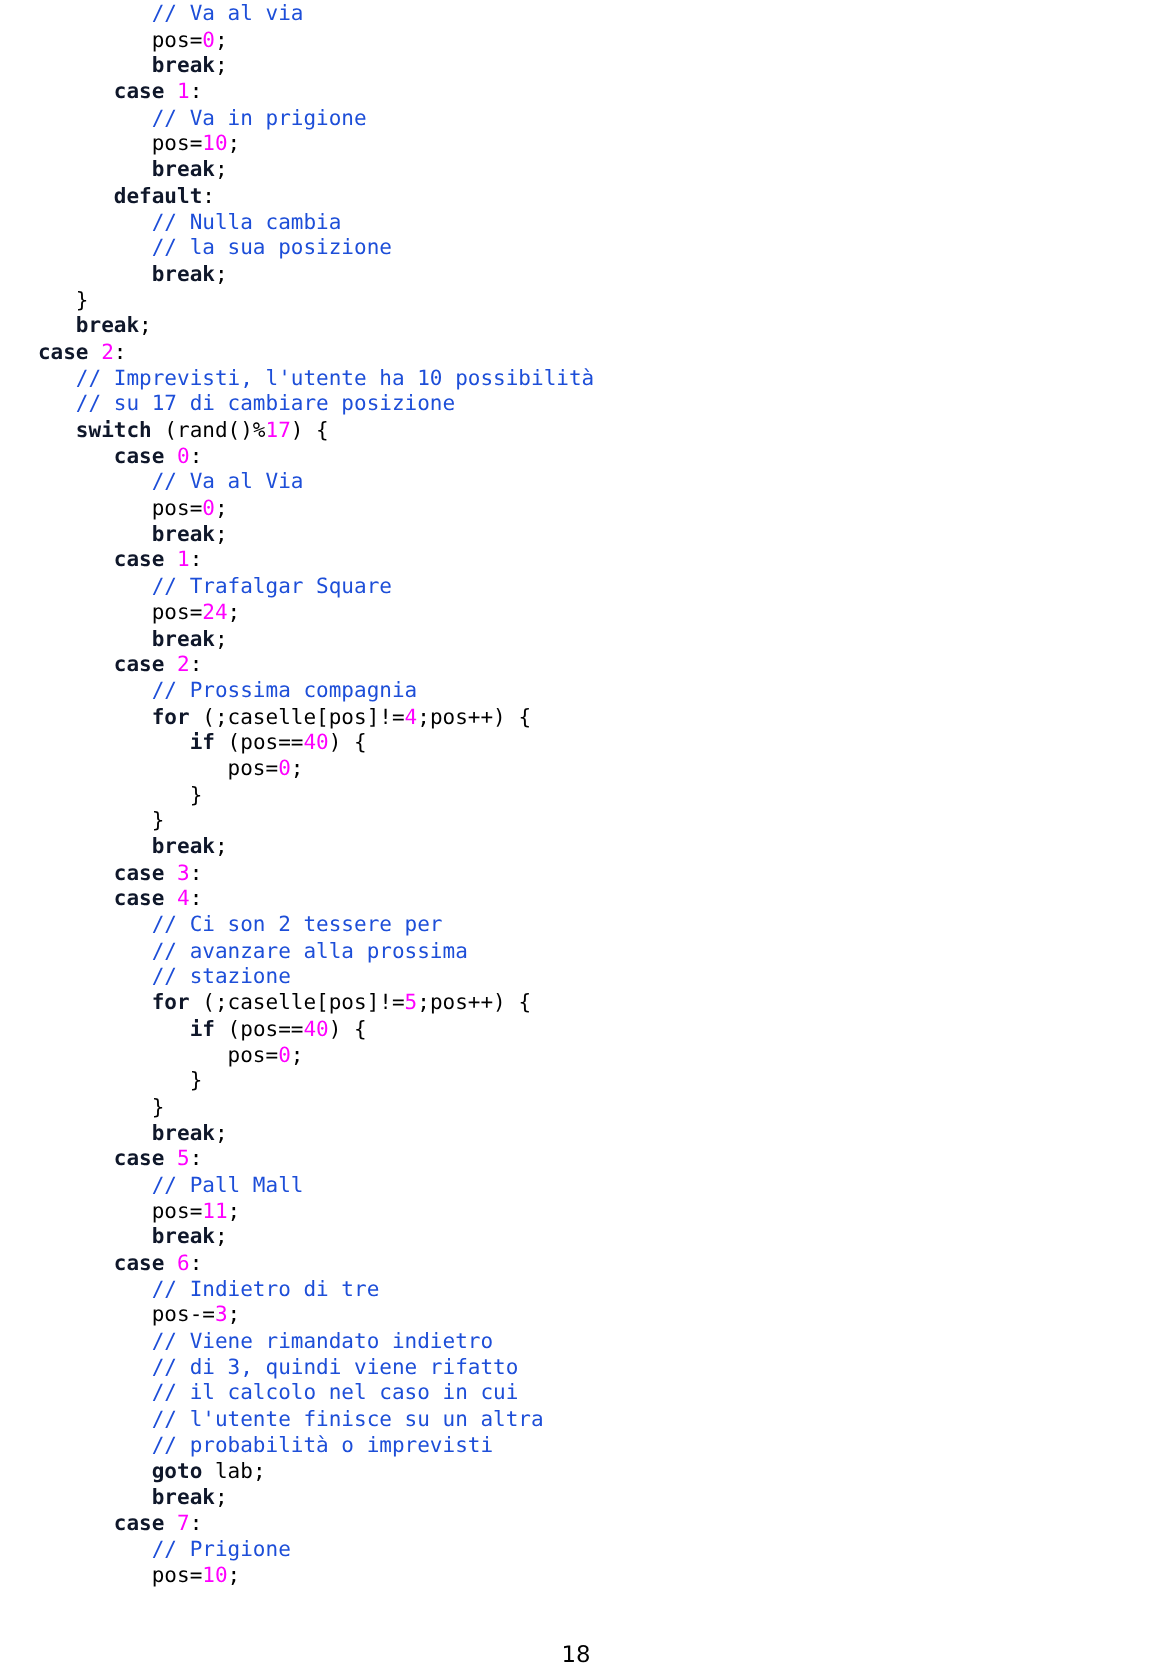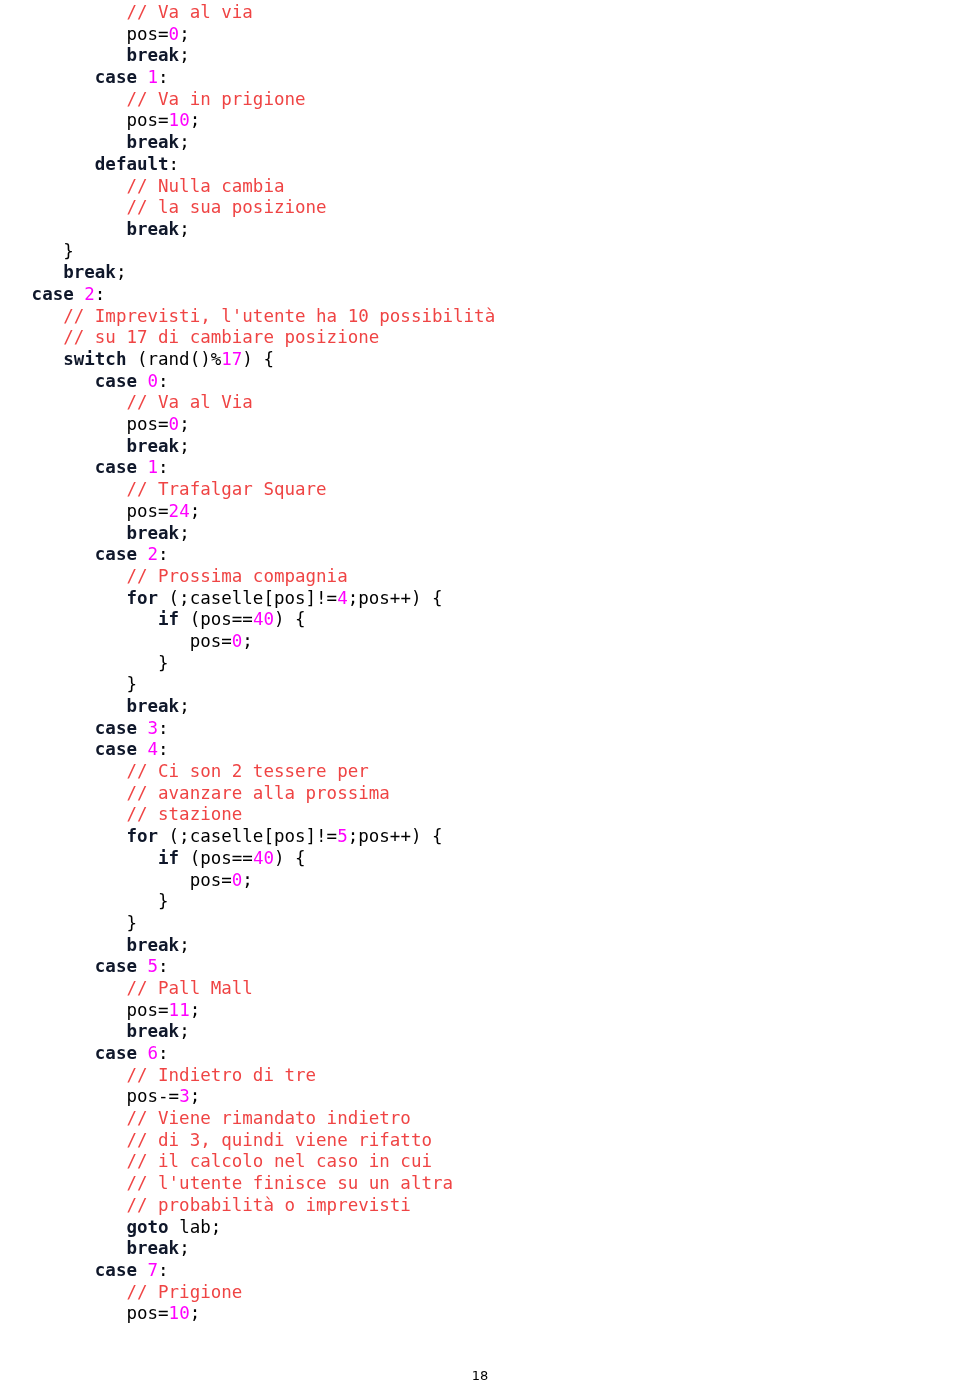--- a/index.html
+++ b/index.html
@@ -24,31 +24,31 @@
     line-height: 21.7px;
     white-space: pre;
     color: #000000;
   }
   .ln {
     display: block;
     height: 21.7px;
     white-space: pre;
   }
   .kw  { color: #0f172a; font-weight: bold; }
-  .cm  { color: #ef4444; }
+  .cm  { color: #1d4ed8; }
   .num { color: #ff00ff; }
   .pl  { color: #000000; }
   #pagenum {
     position: absolute;
     left: 0;
     top: 1368px;
     width: 960px;
     text-align: center;
     font-family: "DejaVu Sans", sans-serif;
-    font-size: 13px;
+    font-size: 19px;
     color: #000000;
   }
 </style>
 </head>
 <body>
 
 <div id="code"><span class="ln"><span class="pl">            </span><span class="cm">// Va al via</span></span><span class="ln"><span class="pl">            </span><span class="pl">pos=</span><span class="num">0</span><span class="pl">;</span></span><span class="ln"><span class="pl">            </span><span class="kw">break</span><span class="pl">;</span></span><span class="ln"><span class="pl">         </span><span class="kw">case </span><span class="num">1</span><span class="pl">:</span></span><span class="ln"><span class="pl">            </span><span class="cm">// Va in prigione</span></span><span class="ln"><span class="pl">            </span><span class="pl">pos=</span><span class="num">10</span><span class="pl">;</span></span><span class="ln"><span class="pl">            </span><span class="kw">break</span><span class="pl">;</span></span><span class="ln"><span class="pl">         </span><span class="kw">default</span><span class="pl">:</span></span><span class="ln"><span class="pl">            </span><span class="cm">// Nulla cambia</span></span><span class="ln"><span class="pl">            </span><span class="cm">// la sua posizione</span></span><span class="ln"><span class="pl">            </span><span class="kw">break</span><span class="pl">;</span></span><span class="ln"><span class="pl">      </span><span class="pl">}</span></span><span class="ln"><span class="pl">      </span><span class="kw">break</span><span class="pl">;</span></span><span class="ln"><span class="pl">   </span><span class="kw">case </span><span class="num">2</span><span class="pl">:</span></span><span class="ln"><span class="pl">      </span><span class="cm">// Imprevisti, l'utente ha 10 possibilità</span></span><span class="ln"><span class="pl">      </span><span class="cm">// su 17 di cambiare posizione</span></span><span class="ln"><span class="pl">      </span><span class="kw">switch</span><span class="pl"> (rand()%</span><span class="num">17</span><span class="pl">) {</span></span><span class="ln"><span class="pl">         </span><span class="kw">case </span><span class="num">0</span><span class="pl">:</span></span><span class="ln"><span class="pl">            </span><span class="cm">// Va al Via</span></span><span class="ln"><span class="pl">            </span><span class="pl">pos=</span><span class="num">0</span><span class="pl">;</span></span><span class="ln"><span class="pl">            </span><span class="kw">break</span><span class="pl">;</span></span><span class="ln"><span class="pl">         </span><span class="kw">case </span><span class="num">1</span><span class="pl">:</span></span><span class="ln"><span class="pl">            </span><span class="cm">// Trafalgar Square</span></span><span class="ln"><span class="pl">            </span><span class="pl">pos=</span><span class="num">24</span><span class="pl">;</span></span><span class="ln"><span class="pl">            </span><span class="kw">break</span><span class="pl">;</span></span><span class="ln"><span class="pl">         </span><span class="kw">case </span><span class="num">2</span><span class="pl">:</span></span><span class="ln"><span class="pl">            </span><span class="cm">// Prossima compagnia</span></span><span class="ln"><span class="pl">            </span><span class="kw">for</span><span class="pl"> (;caselle[pos]!=</span><span class="num">4</span><span class="pl">;pos++) {</span></span><span class="ln"><span class="pl">               </span><span class="kw">if</span><span class="pl"> (pos==</span><span class="num">40</span><span class="pl">) {</span></span><span class="ln"><span class="pl">                  </span><span class="pl">pos=</span><span class="num">0</span><span class="pl">;</span></span><span class="ln"><span class="pl">               </span><span class="pl">}</span></span><span class="ln"><span class="pl">            </span><span class="pl">}</span></span><span class="ln"><span class="pl">            </span><span class="kw">break</span><span class="pl">;</span></span><span class="ln"><span class="pl">         </span><span class="kw">case </span><span class="num">3</span><span class="pl">:</span></span><span class="ln"><span class="pl">         </span><span class="kw">case </span><span class="num">4</span><span class="pl">:</span></span><span class="ln"><span class="pl">            </span><span class="cm">// Ci son 2 tessere per</span></span><span class="ln"><span class="pl">            </span><span class="cm">// avanzare alla prossima</span></span><span class="ln"><span class="pl">            </span><span class="cm">// stazione</span></span><span class="ln"><span class="pl">            </span><span class="kw">for</span><span class="pl"> (;caselle[pos]!=</span><span class="num">5</span><span class="pl">;pos++) {</span></span><span class="ln"><span class="pl">               </span><span class="kw">if</span><span class="pl"> (pos==</span><span class="num">40</span><span class="pl">) {</span></span><span class="ln"><span class="pl">                  </span><span class="pl">pos=</span><span class="num">0</span><span class="pl">;</span></span><span class="ln"><span class="pl">               </span><span class="pl">}</span></span><span class="ln"><span class="pl">            </span><span class="pl">}</span></span><span class="ln"><span class="pl">            </span><span class="kw">break</span><span class="pl">;</span></span><span class="ln"><span class="pl">         </span><span class="kw">case </span><span class="num">5</span><span class="pl">:</span></span><span class="ln"><span class="pl">            </span><span class="cm">// Pall Mall</span></span><span class="ln"><span class="pl">            </span><span class="pl">pos=</span><span class="num">11</span><span class="pl">;</span></span><span class="ln"><span class="pl">            </span><span class="kw">break</span><span class="pl">;</span></span><span class="ln"><span class="pl">         </span><span class="kw">case </span><span class="num">6</span><span class="pl">:</span></span><span class="ln"><span class="pl">            </span><span class="cm">// Indietro di tre</span></span><span class="ln"><span class="pl">            </span><span class="pl">pos-=</span><span class="num">3</span><span class="pl">;</span></span><span class="ln"><span class="pl">            </span><span class="cm">// Viene rimandato indietro</span></span><span class="ln"><span class="pl">            </span><span class="cm">// di 3, quindi viene rifatto</span></span><span class="ln"><span class="pl">            </span><span class="cm">// il calcolo nel caso in cui</span></span><span class="ln"><span class="pl">            </span><span class="cm">// l'utente finisce su un altra</span></span><span class="ln"><span class="pl">            </span><span class="cm">// probabilità o imprevisti</span></span><span class="ln"><span class="pl">            </span><span class="kw">goto</span><span class="pl"> lab;</span></span><span class="ln"><span class="pl">            </span><span class="kw">break</span><span class="pl">;</span></span><span class="ln"><span class="pl">         </span><span class="kw">case </span><span class="num">7</span><span class="pl">:</span></span><span class="ln"><span class="pl">            </span><span class="cm">// Prigione</span></span><span class="ln"><span class="pl">            </span><span class="pl">pos=</span><span class="num">10</span><span class="pl">;</span></span></div>
 <div id="pagenum">18</div>
 
 </body></html>

